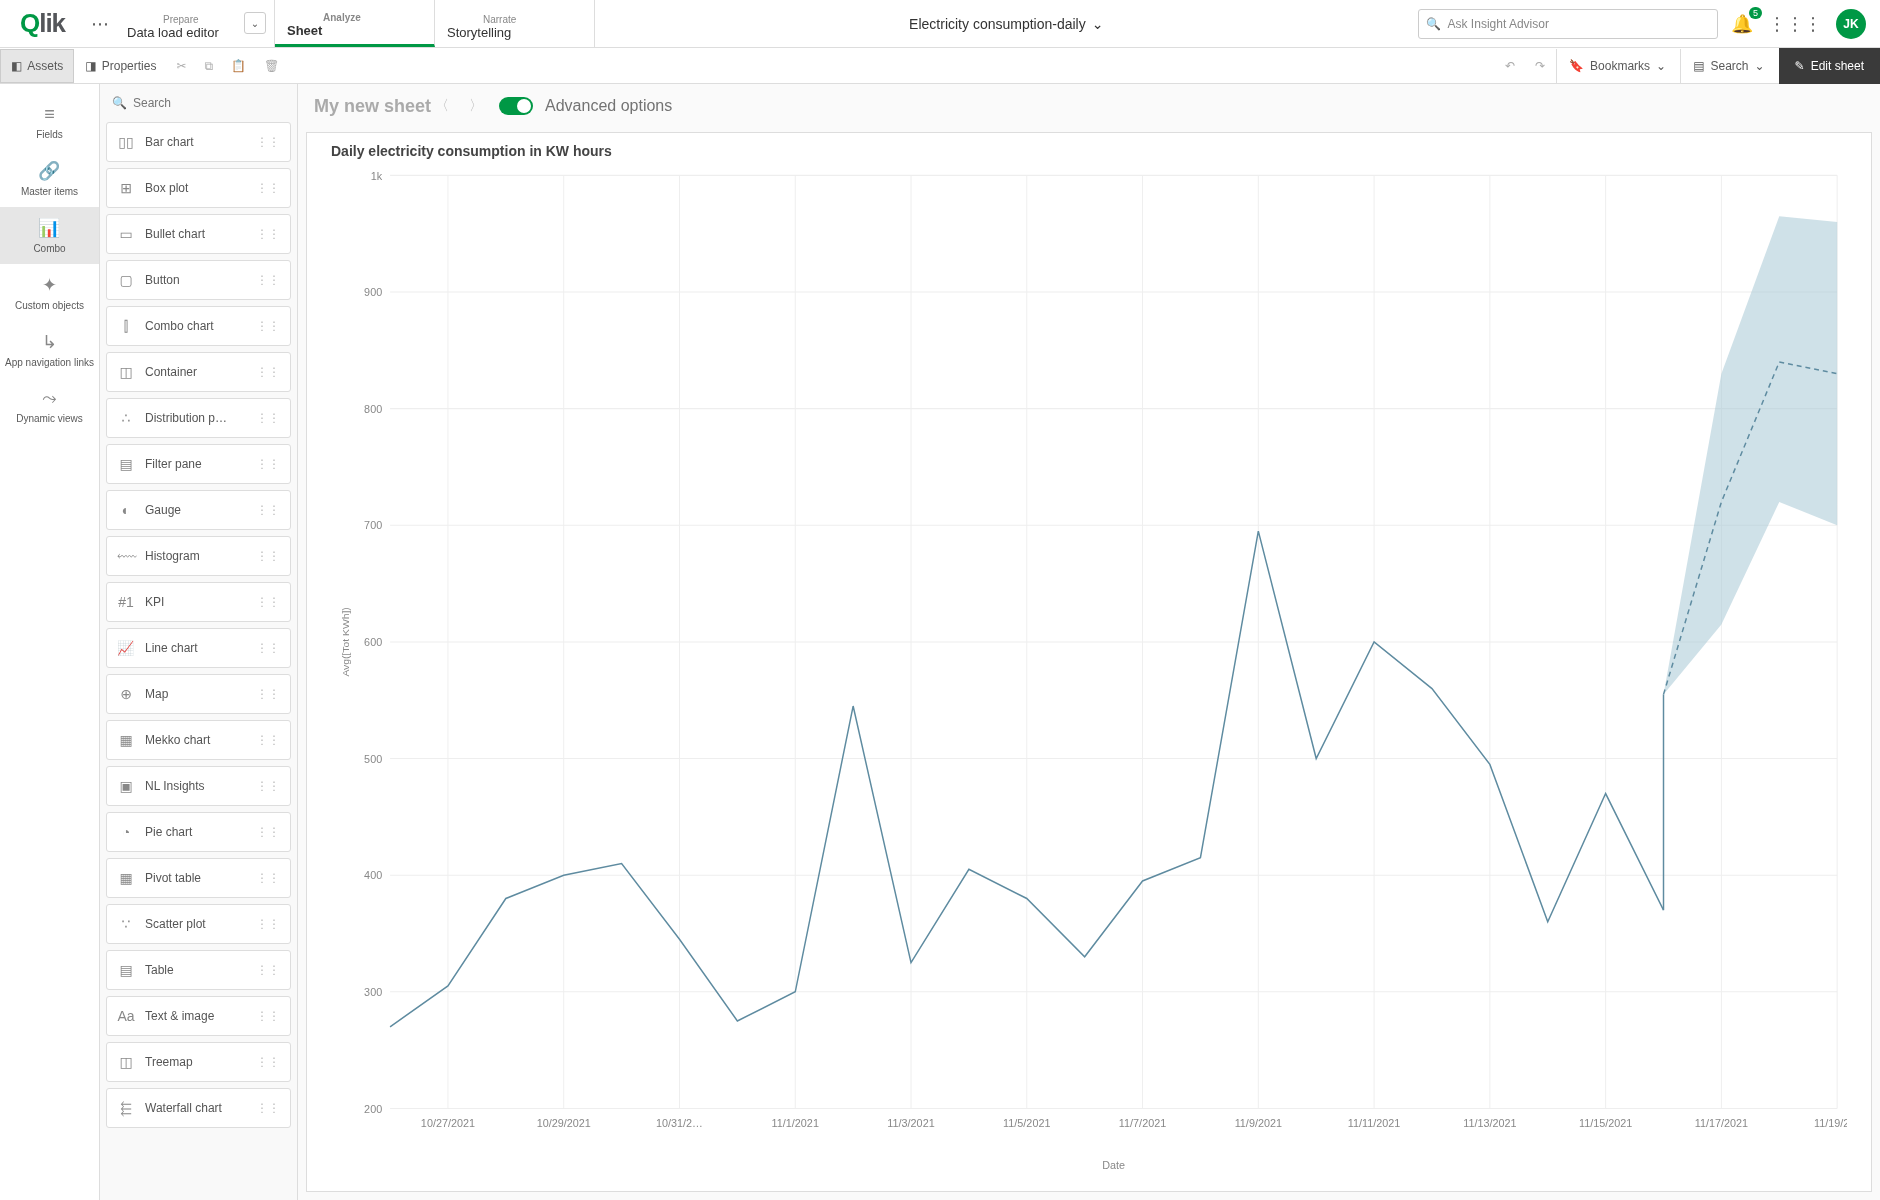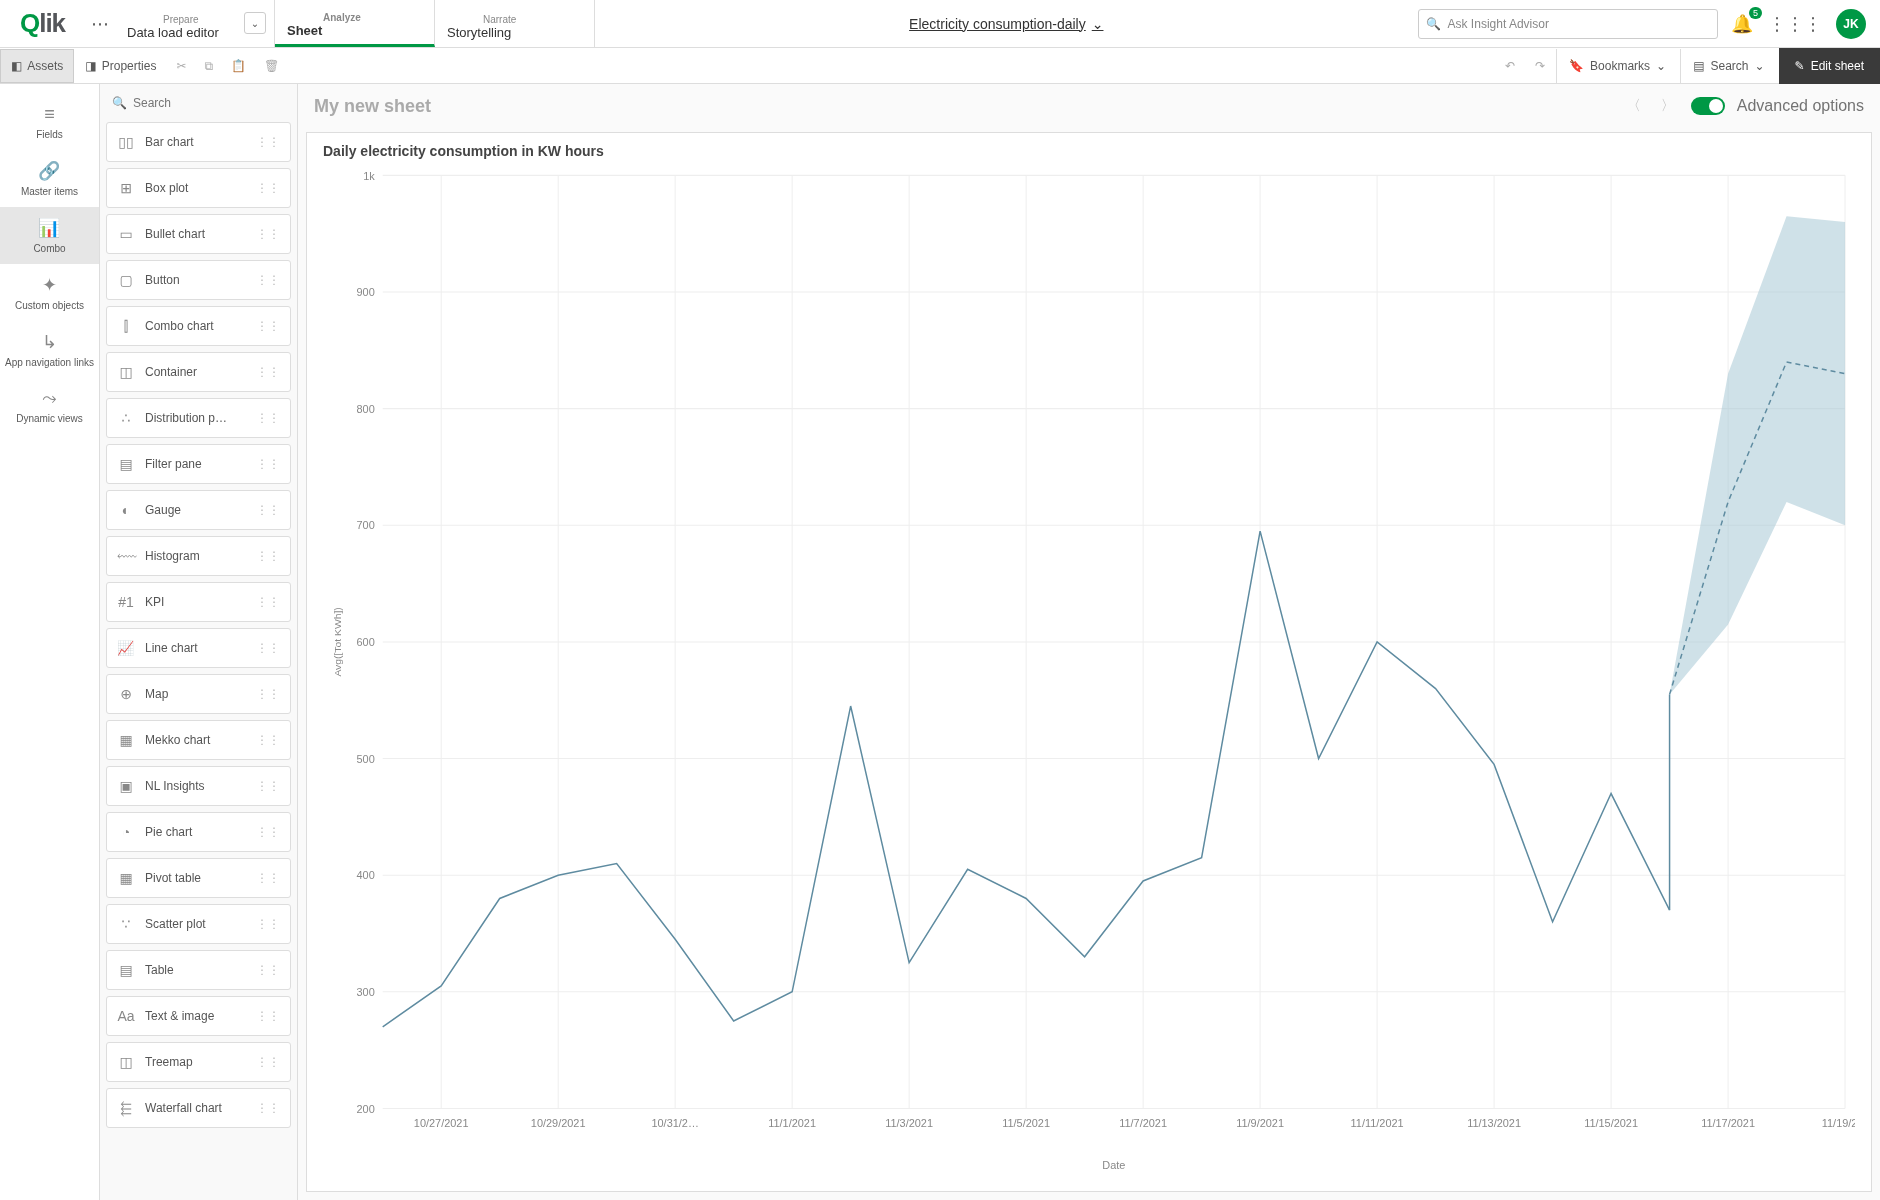--- a/index.html
+++ b/index.html
@@ -8,21 +8,21 @@
 
 .topbar { height:48px; display:flex; align-items:stretch; border-bottom:1px solid #ddd; }
 .logo { width:85px; display:flex; align-items:center; justify-content:center; font-size:26px; font-weight:bold; color:#54565a; letter-spacing:-1px; }
 .logo span.q { color:#009845; }
 .more-icon { width:30px; display:flex; align-items:center; justify-content:center; color:#595959; font-size:18px; cursor:pointer; }
 .nav-tab { padding:6px 12px 0 12px; border-right:1px solid #ddd; display:flex; flex-direction:column; justify-content:center; min-width:160px; position:relative; }
 .nav-tab .label-small { font-size:10px; color:#888;margin-left:36px; }
 .nav-tab .label-main { font-size:13px; color:#333; }
 .nav-tab.active { border-bottom:3px solid #009845;font-weight:bold; }
 .nav-tab .dropdown { position:absolute; right:8px; top:12px; border:1px solid #ccc; border-radius:3px; width:22px; height:22px; display:flex; align-items:center; justify-content:center; font-size:10px; }
-.center-title { flex:1; display:flex; align-items:center; justify-content:center; font-size:14px; color:#333; gap:6px;text-decoration:underline; }
+.center-title { flex:1; display:flex; align-items:center; justify-content:center; font-size:14px; color:#333; gap:6px; }
 .right-tools { display:flex; align-items:center; gap:14px; padding-right:14px; }
 .search-box { border:1px solid #ccc; border-radius:3px; height:30px; width:300px; display:flex; align-items:center; padding:0 8px; gap:6px; color:#888; }
 .bell { position:relative; font-size:18px; }
 .bell .badge { position:absolute; top:-6px; right:-8px; background:#009845; color:#fff; border-radius:8px; font-size:9px; padding:1px 4px; }
 .grid-icon { font-size:18px; }
 .avatar { width:30px; height:30px; border-radius:50%; background:#009845; color:#fff; display:flex; align-items:center; justify-content:center; font-size:12px; font-weight:bold; }
 
 
 .toolbar { height:36px; border-bottom:1px solid #ddd; display:flex; align-items:center; }
 .toolbar .left-group { display:flex; align-items:center; }
@@ -43,29 +43,29 @@
 
 .asset-panel { width:198px; border-right:1px solid #ddd; background:#f9f9f9; padding:6px; overflow-y:auto; }
 .ap-search { display:flex; align-items:center; gap:6px; padding:6px; color:#888; }
 .ap-search input { border:none; background:transparent; outline:none; font-size:12px; flex:1; }
 .chart-item { background:#fff; border:1px solid #ddd; border-radius:3px; height:40px; margin:6px 0; display:flex; align-items:center; padding:0 10px; gap:10px; cursor:grab; }
 .chart-item .ci-icon { color:#888; width:18px; text-align:center; font-size:14px; }
 .chart-item .ci-label { flex:1; font-size:12px; color:#555; white-space:nowrap; overflow:hidden; text-overflow:ellipsis; }
 .chart-item .ci-grip { color:#bbb; font-size:12px; }
 
 .canvas { flex:1; display:flex; flex-direction:column; background:#fafafa; }
-.canvas-header { height:44px; display:flex; align-items:center; padding:0 16px; justify-content:space-between; }
+.canvas-header { height:44px; display:flex; align-items:center; padding:0 16px; justify-content:flex-start; }
 .canvas-title { font-size:18px; color:#aaa; font-weight:600; }
 .canvas-header .right { display:flex; align-items:center; gap:12px; }
 .nav-arrow { color:#bbb; font-size:14px; padding:4px; }
 .toggle { width:34px; height:18px; background:#009845; border-radius:9px; position:relative; }
 .toggle::after { content:""; position:absolute; width:14px; height:14px; background:#fff; border-radius:50%; top:2px; right:2px; }
 .adv-label { font-size:16px; color:#737373; }
 
-.chart-card { flex:1; margin:4px 8px 8px 8px; background:#fff; border:1px solid #ddd; display:flex; flex-direction:column; padding:10px 16px; }
+.chart-card { flex:1; margin:4px 8px 8px 8px; background:#fff; border:1px solid #ddd; display:flex; flex-direction:column; padding:10px 24px; }
 .chart-title { font-size:14px; font-weight:bold; color:#444; margin-bottom:6px; }
 .plot-wrap { flex:1; position:relative; }
 svg.plot { width:100%; height:100%; }
 .gridline { stroke:#eee; stroke-width:1; }
 .axis-text { font-size:11px; fill:#888; }
 .series-line { fill:none; stroke:#5e8ba0; stroke-width:1.5; }
 .series-dash { fill:none; stroke:#5e8ba0; stroke-width:1.5; stroke-dasharray:5 4; }
 .series-area { fill:#9fc4d1; opacity:0.5; }
 .y-title { font-size:10px; fill:#888; }
 </style>

